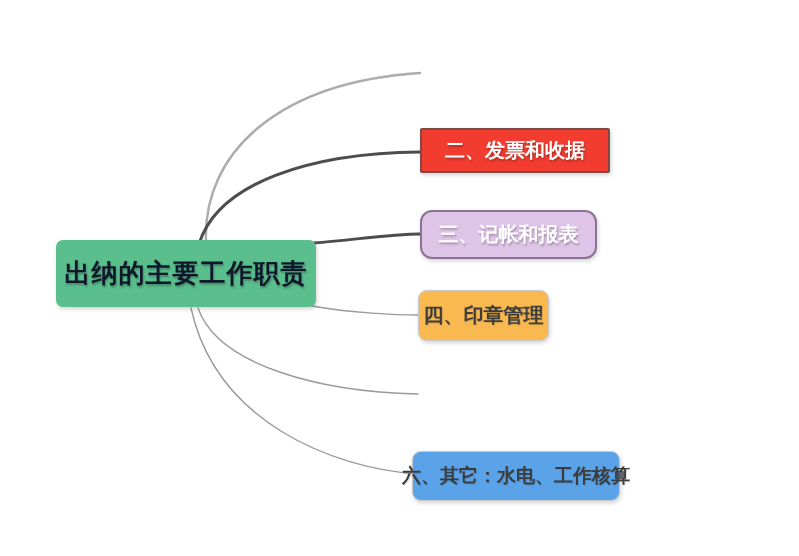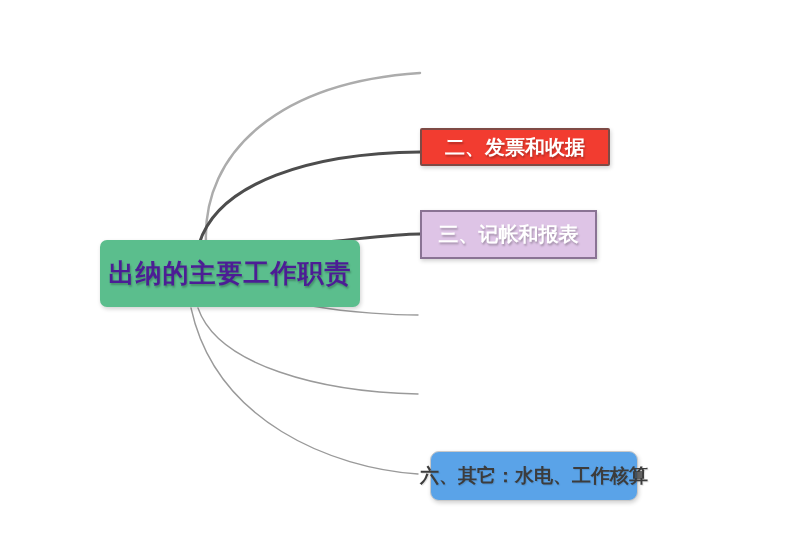--- a/index.html
+++ b/index.html
@@ -44,44 +44,45 @@
   }
 
   .branch {
     font-size: 20px;
     border-style: solid;
   }
   .branch.light-text { text-shadow: 1px 2px 2px rgba(0,0,0,0.25); }
   .branch.dark-text  { text-shadow: 1px 1px 1px rgba(0,0,0,0.12); }
 
   .branch-0 { left: 420px; top: 47px;  width: 171px; height: 51px; border-width: 1px; border-radius: 2px; }
-  .branch-1 { left: 420px; top: 128px; width: 190px; height: 38px; border-width: 2px; border-radius: 2px; }
-  .branch-2 { left: 420px; top: 210px; width: 177px; height: 49px; border-width: 2px; border-radius: 0; }
+  .branch-1 { left: 420px; top: 128px; width: 190px; height: 45px; border-width: 2px; border-radius: 2px; }
+  .branch-2 { left: 420px; top: 210px; width: 177px; height: 49px; border-width: 2px; border-radius: 12px; }
   .branch-3 { left: 418px; top: 290px; width: 131px; height: 51px; border-width: 1px; border-radius: 9px; }
   .branch-4 { left: 418px; top: 370px; width: 130px; height: 50px; border-width: 1px; border-radius: 9px; }
-  .branch-5 { left: 430px; top: 451px; width: 208px; height: 50px; border-width: 1px; border-radius: 9px; font-size: 19px; }
+  .branch-5 { left: 412px; top: 451px; width: 208px; height: 50px; border-width: 1px; border-radius: 9px; font-size: 19px; }
 </style>
 </head>
 <body>
 
 <div class="canvas">
 
   <svg class="connector-layer" width="799" height="556" viewBox="0 0 799 556" xmlns="http://www.w3.org/2000/svg">
     <path d="M 206,243 C 202,150 282,82 420,73" stroke-width="2.5" style="stroke: rgb(172, 172, 172);"></path>
     <path d="M 199,244 C 218,182 312,153 420,152" stroke-width="3" style="stroke: rgb(77, 77, 77);"></path>
     <path d="M 314,243 C 352,240 392,234 420,234" stroke-width="3" style="stroke: rgb(77, 77, 77);"></path>
     <path d="M 312,306 C 352,313 396,315 418,315" stroke-width="1.4" style="stroke: rgb(154, 154, 154);"></path>
     <path d="M 198,308 C 218,366 322,392 418,394" stroke-width="1.4" style="stroke: rgb(154, 154, 154);"></path>
     <path d="M 191,308 C 216,422 332,468 418,474" stroke-width="1.4" style="stroke: rgb(154, 154, 154);"></path>
   </svg>
 
-  <div class="node root-node" style="background-color: rgb(91, 190, 141); color: #4c1d95; margin-left: 44px;">出纳的主要工作职责</div>
+  <div class="node root-node" style="background-color: rgb(91, 190, 141); color: #0f172a;">出纳的主要工作职责</div>
 
 
   <div class="node branch branch-1 light-text" style="background-color: rgb(242, 60, 48); color: rgb(255, 255, 255); border-color: rgb(126, 74, 69);">二、发票和收据</div>
 
   <div class="node branch branch-2 light-text" style="background-color: rgb(222, 196, 230); color: rgb(255, 255, 255); border-color: rgb(138, 115, 148);">三、记帐和报表</div>
 
+  <div class="node branch branch-3 dark-text" style="background-color: rgb(249, 185, 80); color: rgb(60, 60, 60); border-color: rgb(201, 201, 201);">四、印章管理</div>
 
 
   <div class="node branch branch-5 dark-text" style="background-color: rgb(90, 163, 232); color: rgb(60, 60, 60); border-color: rgb(201, 201, 201);">六、其它：水电、工作核算</div>
 
 </div>
 
 </body></html>

